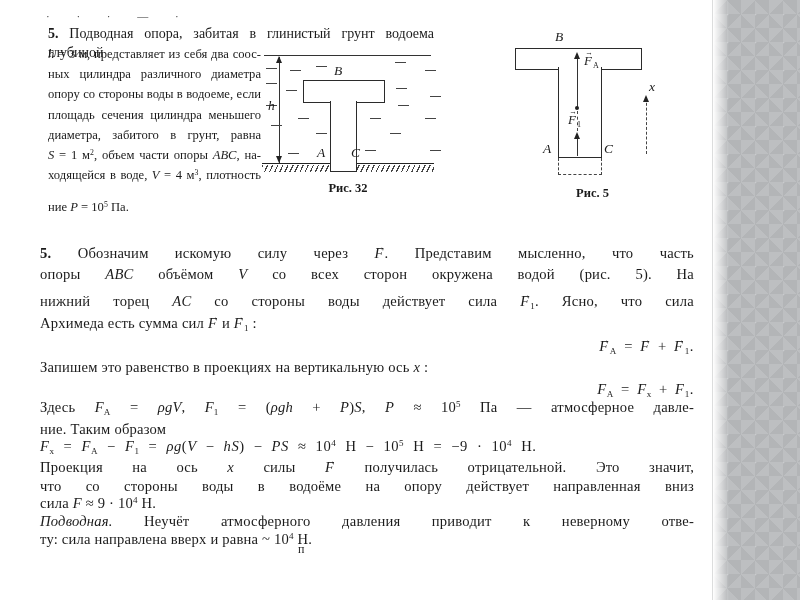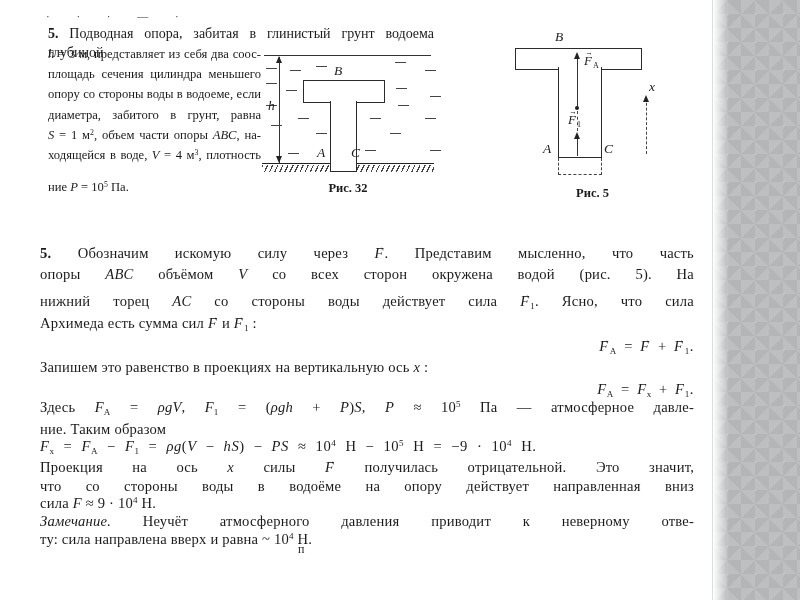--- a/index.html
+++ b/index.html
@@ -67,22 +67,23 @@
 </head>
 <body>
 
 <div id="stage">
 
   <div class="remnant">· · · — ·</div>
 
   <div class="pline1"><b>5.</b> Подводная опора, забитая в глинистый грунт водоема глубиной</div>
   <div id="p-col">
     <div class="pl"><i>h</i> = 3 м, представляет из себя два соос-</div>
+    <div class="pl">ных цилиндра различного диаметра</div>
+    <div class="pl">опору со стороны воды в водоеме, если</div>
     <div class="pl">площадь сечения цилиндра меньшего</div>
-    <div class="pl">опору со стороны воды в водоеме, если</div>
     <div class="pl">диаметра, забитого в грунт, равна</div>
     <div class="pl"><i>S</i> = 1 м<sup>2</sup>, объем части опоры <i>ABC</i>, на-</div>
     <div class="pl">ходящейся в воде, <i>V</i> = 4 м<sup>3</sup>, плотность</div>
     <div class="pl nj">ние <i>P</i> = 10<sup>5</sup> Па.</div>
   </div>
 
   <div class="fig" id="fig32" style="left:262px;top:50px;width:172px;height:150px;">
     <div class="hline" style="left:2px;top:5px;width:167px;"></div>
 
     <div class="vline" style="left:17px;top:7px;height:106px;"></div>
@@ -156,20 +157,20 @@
     <div class="sl" style="top:74px;">Архимеда есть сумма сил <span class="vec">F</span> и <span class="vec">F</span><sub>1</sub> :</div>
     <div class="sl ctr" style="top:97px;"><span class="vec">F</span><sub>A</sub> = <span class="vec">F</span> + <span class="vec">F</span><sub>1</sub>.</div>
     <div class="sl" style="top:118px;">Запишем это равенство в проекциях на вертикальную ось <i>x</i> :</div>
     <div class="sl ctr" style="top:140px;"><i>F</i><sub>A</sub> = <i>F</i><sub>x</sub> + <i>F</i><sub>1</sub>.</div>
     <div class="sl jl" style="top:158px;">Здесь <i>F</i><sub>A</sub> = <i>ρgV</i>, <i>F</i><sub>1</sub> = (<i>ρgh</i> + <i>P</i>)<i>S</i>, <i>P</i> ≈ 10<sup>5</sup> Па — атмосферное давле-</div>
     <div class="sl" style="top:180px;">ние. Таким образом</div>
     <div class="sl wide" style="top:197px;"><i>F</i><sub>x</sub> = <i>F</i><sub>A</sub> − <i>F</i><sub>1</sub> = <i>ρg</i>(<i>V</i> − <i>hS</i>) − <i>PS</i> ≈ 10<sup>4</sup> Н − 10<sup>5</sup> Н = −9 · 10<sup>4</sup> Н.</div>
     <div class="sl jl" style="top:218px;">Проекция на ось <i>x</i> силы <span class="vec">F</span> получилась отрицательной. Это значит,</div>
     <div class="sl jl" style="top:237px;">что со стороны воды в водоёме на опору действует направленная вниз</div>
     <div class="sl" style="top:254px;">сила <i>F</i> ≈ 9 · 10<sup>4</sup> Н.</div>
-    <div class="sl jl" style="top:272px;"><i>Замечание.</i> Неучёт атмосферного давления приводит к неверному отве-</div>
+    <div class="sl jl" style="top:272px;"><i>Подводная.</i> Неучёт атмосферного давления приводит к неверному отве-</div>
     <div class="sl" style="top:290px;">ту: сила направлена вверх и равна ~ 10<sup>4</sup> Н.</div>
     <div class="frag" style="left:258px;top:302px;">п</div>
   </div>
 
   <div id="strip"></div>
 
 </div>
 
 </body></html>

